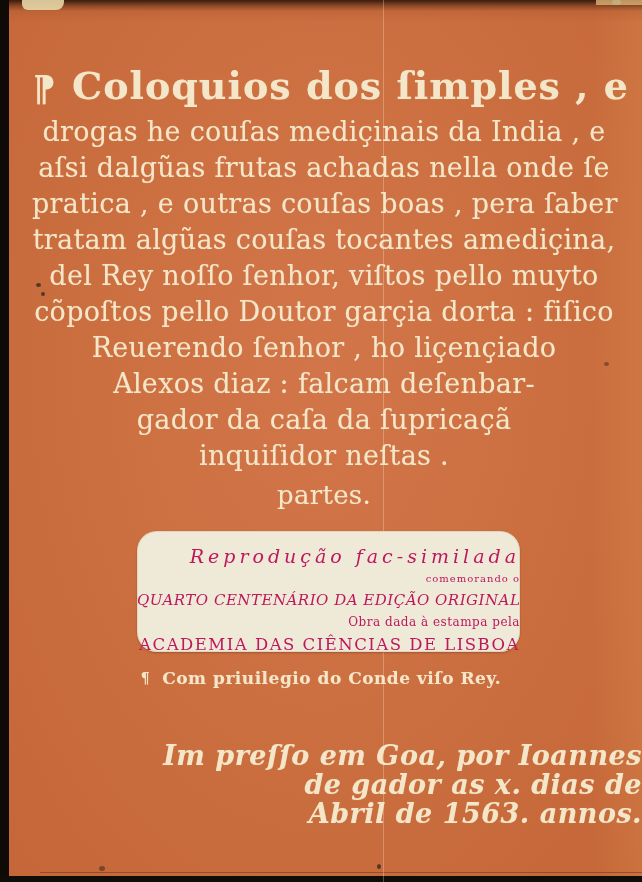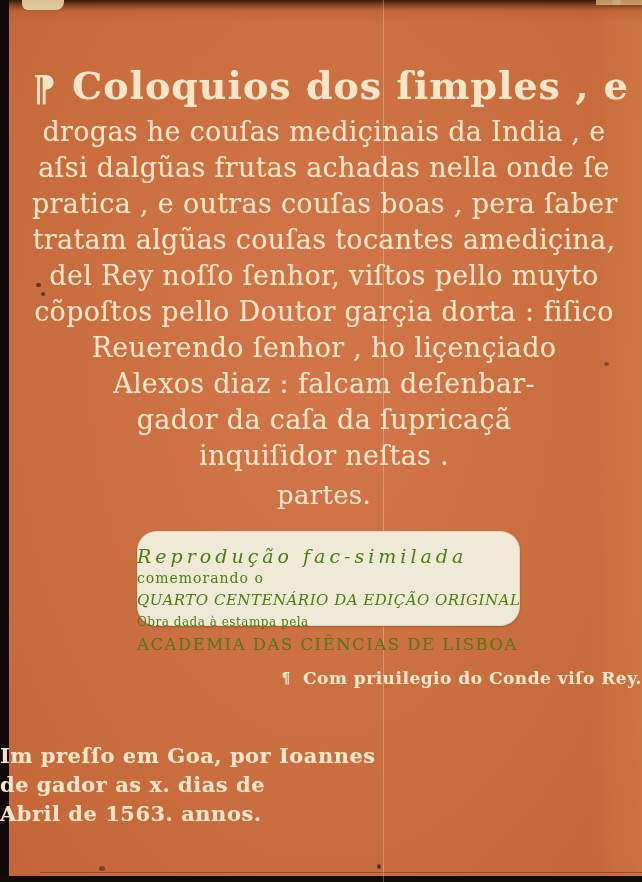--- a/index.html
+++ b/index.html
@@ -34,44 +34,45 @@
     text-align:center;color:#f4e6c8;
     text-shadow:0 0 1px rgba(244,230,200,0.35);
   }
   .l-title{font-size:38px;line-height:56px;font-weight:bold;letter-spacing:1px;white-space:nowrap;}
   .capitulum{display:inline-block;font-size:36px;font-weight:bold;margin-right:16px;transform:scaleX(-1);position:relative;top:2px;}
   .l-body{font-size:27px;line-height:36px;letter-spacing:0.3px;white-space:nowrap;}
   .l-partes{font-size:26px;line-height:42px;}
 
   
   .plaque{
-    position:absolute;left:137px;top:531px;width:383px;height:95px;
+    position:absolute;left:137px;top:531px;width:383px;height:121px;
     background:#efe9d8;border-radius:20px;
     box-shadow:0 1px 2px rgba(80,40,20,0.35), inset 0 0 0 1px rgba(190,160,120,0.25);
-    color:#4d7c0f;text-align:left;box-sizing:border-box;padding-top:13px;
+    color:#be185d;text-align:right;box-sizing:border-box;padding-top:13px;
   }
   .p1{font-style:italic;font-size:19px;line-height:25px;letter-spacing:4px;}
-  .p2{font-size:14px;line-height:19px;letter-spacing:1px;}
+  .p2{font-size:10px;line-height:19px;letter-spacing:1px;}
   .p3{font-style:italic;font-size:15px;line-height:24px;letter-spacing:0.5px;white-space:nowrap;}
   .p4{font-size:12px;line-height:20px;letter-spacing:0.5px;}
   .p5{font-size:16.5px;line-height:26px;letter-spacing:1.5px;white-space:nowrap;}
 
   
   .privilege{
-    position:absolute;left:0;right:0;top:668px;text-align:right;
+    position:absolute;left:0;right:0;top:668px;text-align:center;
     color:#f4e6c8;font-weight:bold;font-size:17px;letter-spacing:0.5px;
     text-shadow:0 0 1px rgba(244,230,200,0.35);
   }
   .small-pilcrow{display:inline-block;font-size:14px;margin-right:12px;position:relative;top:-1px;}
 
   
   .imprint{
-    position:absolute;left:0;right:0;top:741px;text-align:left;
-    color:#f4e6c8;font-weight:bold;font-size:21px;line-height:29px;letter-spacing:0.5px;
+    position:absolute;left:0;right:0;top:741px;text-align:right;
+    color:#f4e6c8;font-weight:bold;font-size:27px;line-height:29px;letter-spacing:0.5px;
     text-shadow:0 0 1px rgba(244,230,200,0.35);
+    font-style:italic;
   }
 </style>
 </head>
 <body>
 
 <div id="cover">
 
   <div class="edge-left"></div>
   <div class="edge-bottom"></div>
   <div class="edge-bottom-line"></div>

